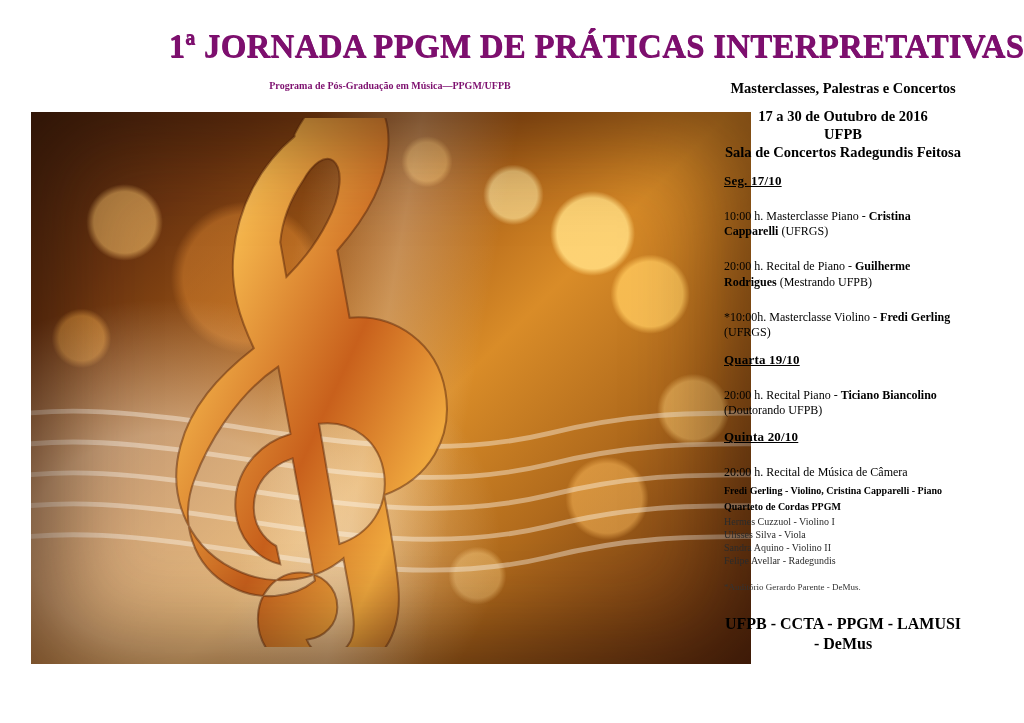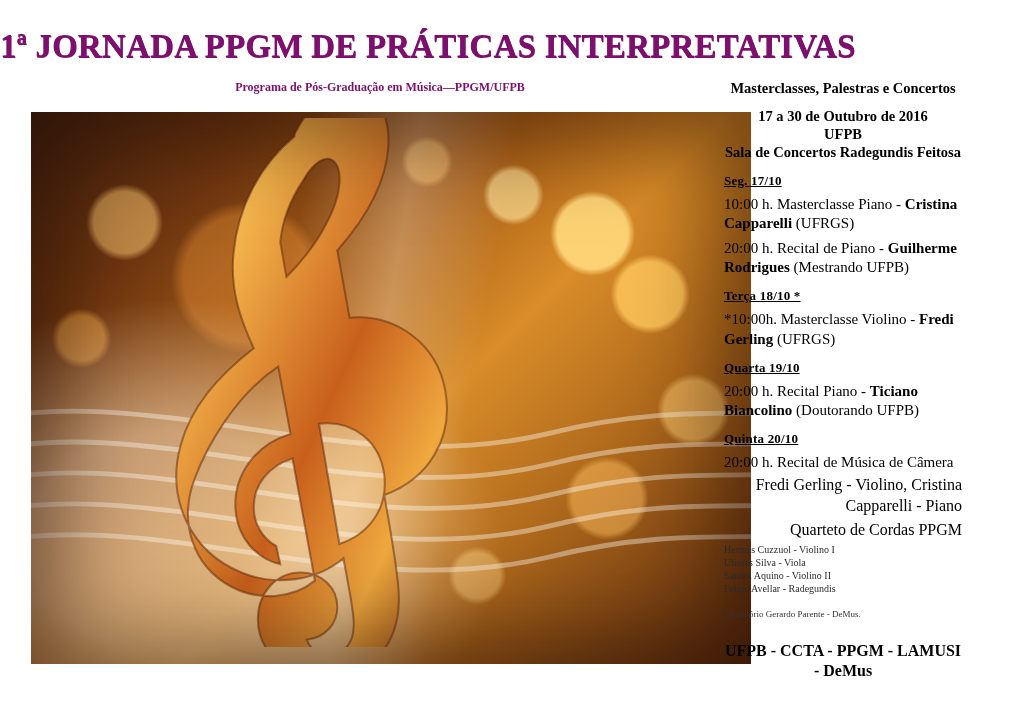--- a/index.html
+++ b/index.html
@@ -19,37 +19,37 @@
     inset: 0;
     background: #ffffff;
   }
 
   
   .title {
     position: absolute;
     top: 28px;
     left: 0;
     width: 1024px;
-    text-align: left;
+    text-align: right;
     font-family: "Liberation Serif", serif;
     font-weight: bold;
     font-size: 33px;
     letter-spacing: 0.2px;
     color: #7d0f6e;
     text-shadow: 0.5px 0.5px 0 #7d0f6e;
   }
   .subtitle {
     position: absolute;
     top: 80px;
-    left: 20px;
+    left: 30px;
     width: 720px;
     text-align: center;
     font-family: "Liberation Serif", serif;
     font-weight: bold;
-    font-size: 12px;
+    font-size: 10px;
     color: #7d0f6e;
   }
 
   
   .artwork {
     position: absolute;
     left: 31px;
     top: 112px;
     width: 720px;
     height: 552px;
@@ -123,31 +123,30 @@
   .day {
     margin-top: 11px;
   }
   .day-head {
     font-weight: bold;
     font-size: 13px;
     text-decoration: underline;
     letter-spacing: 0.2px;
   }
   .event {
-    margin-top: 6px;
-    font-size: 15px;
+    margin-top: 20px;
+    font-size: 12px;
     line-height: 1.28;
   }
   .event b { font-weight: bold; }
   .ensemble {
     margin-top: 3px;
-    font-size: 16px;
+    font-size: 10px;
     line-height: 1.3;
-    font-weight: normal;
-    text-align: right;
+    font-weight: bold;
   }
   .members {
     margin-top: 2px;
     font-size: 10px;
     line-height: 1.32;
     color: #2b2b2b;
   }
   .footnote {
     margin-top: 14px;
     font-size: 9px;
@@ -216,21 +215,20 @@
         <span>10:00 h.</span>
         <span>Masterclasse Piano - </span><b>Cristina Capparelli</b><span> (UFRGS)</span>
       </div>
       <div class="event">
         <span>20:00 h.</span>
         <span>Recital de Piano - </span><b>Guilherme Rodrigues</b><span> (Mestrando UFPB)</span>
       </div>
     </div>
 
     <div class="day">
-      <div class="day-head">Terça 18/10 *</div>
       <div class="event">
         <span>*10:00h.</span>
         <span>Masterclasse Violino - </span><b>Fredi Gerling</b><span> (UFRGS)</span>
       </div>
     </div>
 
     <div class="day">
       <div class="day-head">Quarta 19/10</div>
       <div class="event">
         <span>20:00 h.</span>

